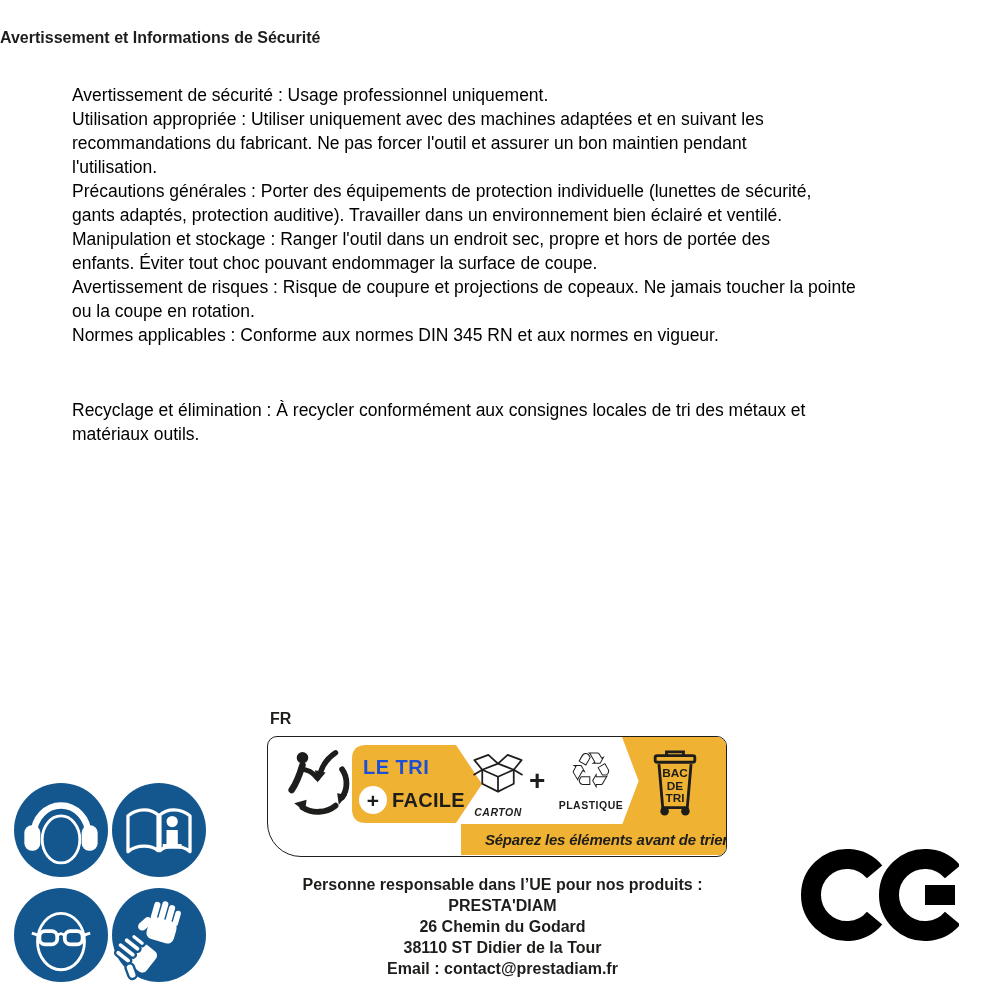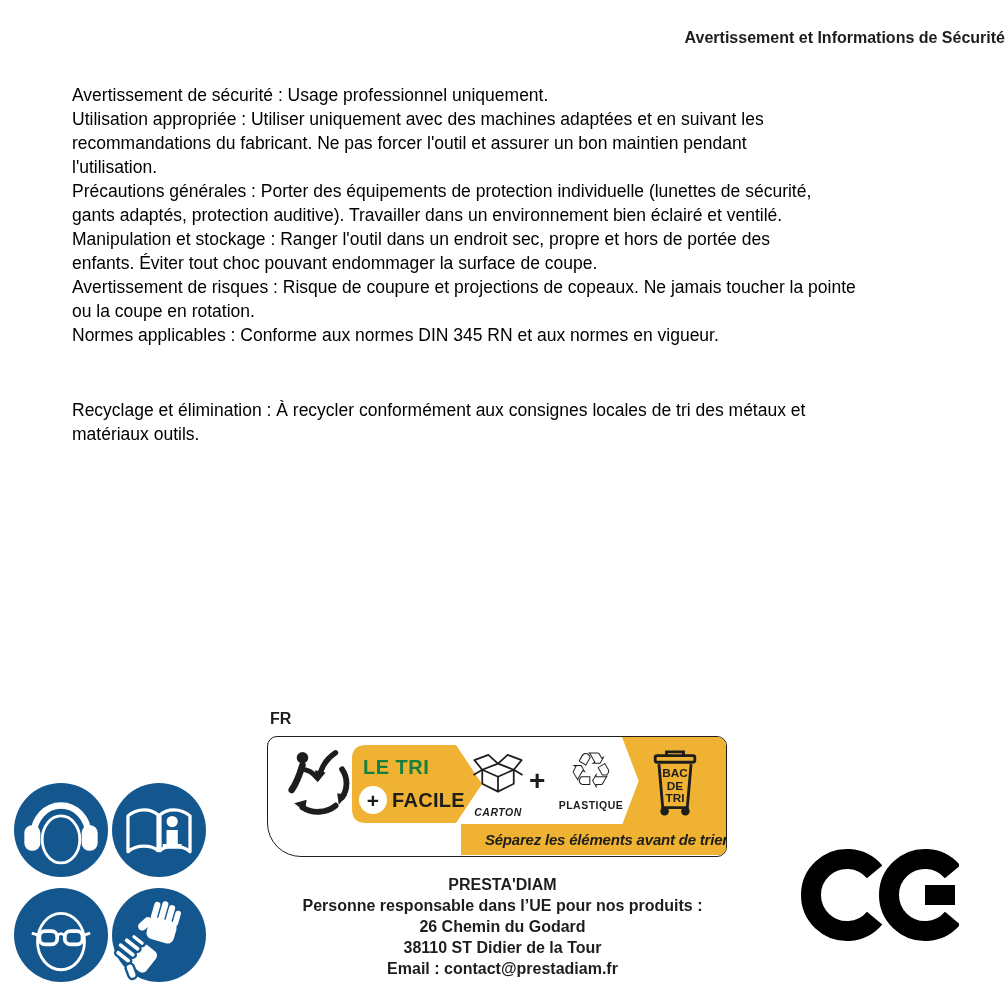--- a/index.html
+++ b/index.html
@@ -3,21 +3,21 @@
 <meta charset="utf-8">
 <style>
   html,body { margin:0; padding:0; }
   body {
     width:1005px; height:1005px; position:relative; overflow:hidden;
     background:#ffffff; color:#000;
     font-family:"Liberation Sans", sans-serif;
   }
   .doc-title {
     position:absolute; top:29px; left:0; width:1005px;
-    text-align:right; font-size:16px; font-weight:bold; color:#1d1d1b;
+    text-align:left; font-size:16px; font-weight:bold; color:#1d1d1b;
   }
   .safety-text {
     position:absolute; left:72px; top:83px; width:925px;
     font-size:17.5px; line-height:24px; white-space:pre-line;
   }
   .recycling-text {
     position:absolute; left:72px; top:398px; width:925px;
     font-size:17.5px; line-height:24px; white-space:pre-line;
   }
   
@@ -34,21 +34,21 @@
   .sorting-box {
     position:absolute; left:267px; top:736px; width:460px; height:121px;
     box-sizing:border-box; border:1.5px solid #1d1d1b;
     border-radius:10px 10px 10px 34px; background:#fff; overflow:hidden;
   }
   .triman { position:absolute; left:13px; top:10px; width:76px; height:76px; }
   .badge { position:absolute; left:84px; top:8px; width:130px; height:78px; }
   .badge svg.badge-bg { position:absolute; left:0; top:0; width:130px; height:78px; }
   .badge-l1 {
     position:absolute; left:11px; top:11px;
-    font-size:20px; font-weight:800; letter-spacing:.5px; color:#15803d;
+    font-size:20px; font-weight:800; letter-spacing:.5px; color:#1d4ed8;
   }
   .badge-plus {
     position:absolute; left:7px; top:41px; width:28px; height:28px;
     background:#fff; border-radius:50%;
     display:flex; align-items:center; justify-content:center;
     font-size:21px; font-weight:900; color:#1d1d1b; line-height:1;
   }
   .badge-l2 {
     position:absolute; left:40px; top:44px;
     font-size:20px; font-weight:800; letter-spacing:.3px; color:#1d1d1b;
@@ -212,22 +212,22 @@
       </g>
     </svg>
   </div>
 
   <div class="tagline-strip">
     <span class="tagline">Séparez les éléments avant de trier</span>
   </div>
 </div>
 
 <div class="responsible">
+  <div>Personne responsable dans l’UE pour nos produits :</div>
   <div>PRESTA'DIAM</div>
-  <div>Personne responsable dans l’UE pour nos produits :</div>
   <div>26 Chemin du Godard</div>
   <div>38110 ST Didier de la Tour</div>
   <div>Email : contact@prestadiam.fr</div>
 </div>
 
 <svg class="ce-mark" viewBox="0 0 160 100">
   <g stroke="#000" stroke-width="20" fill="none">
     <path d="M75.6 26.9 A36 36 0 1 0 75.6 73.1"></path>
     <path d="M153.6 26.9 A36 36 0 1 0 153.6 73.1"></path>
     <path d="M126 50 H156"></path>

